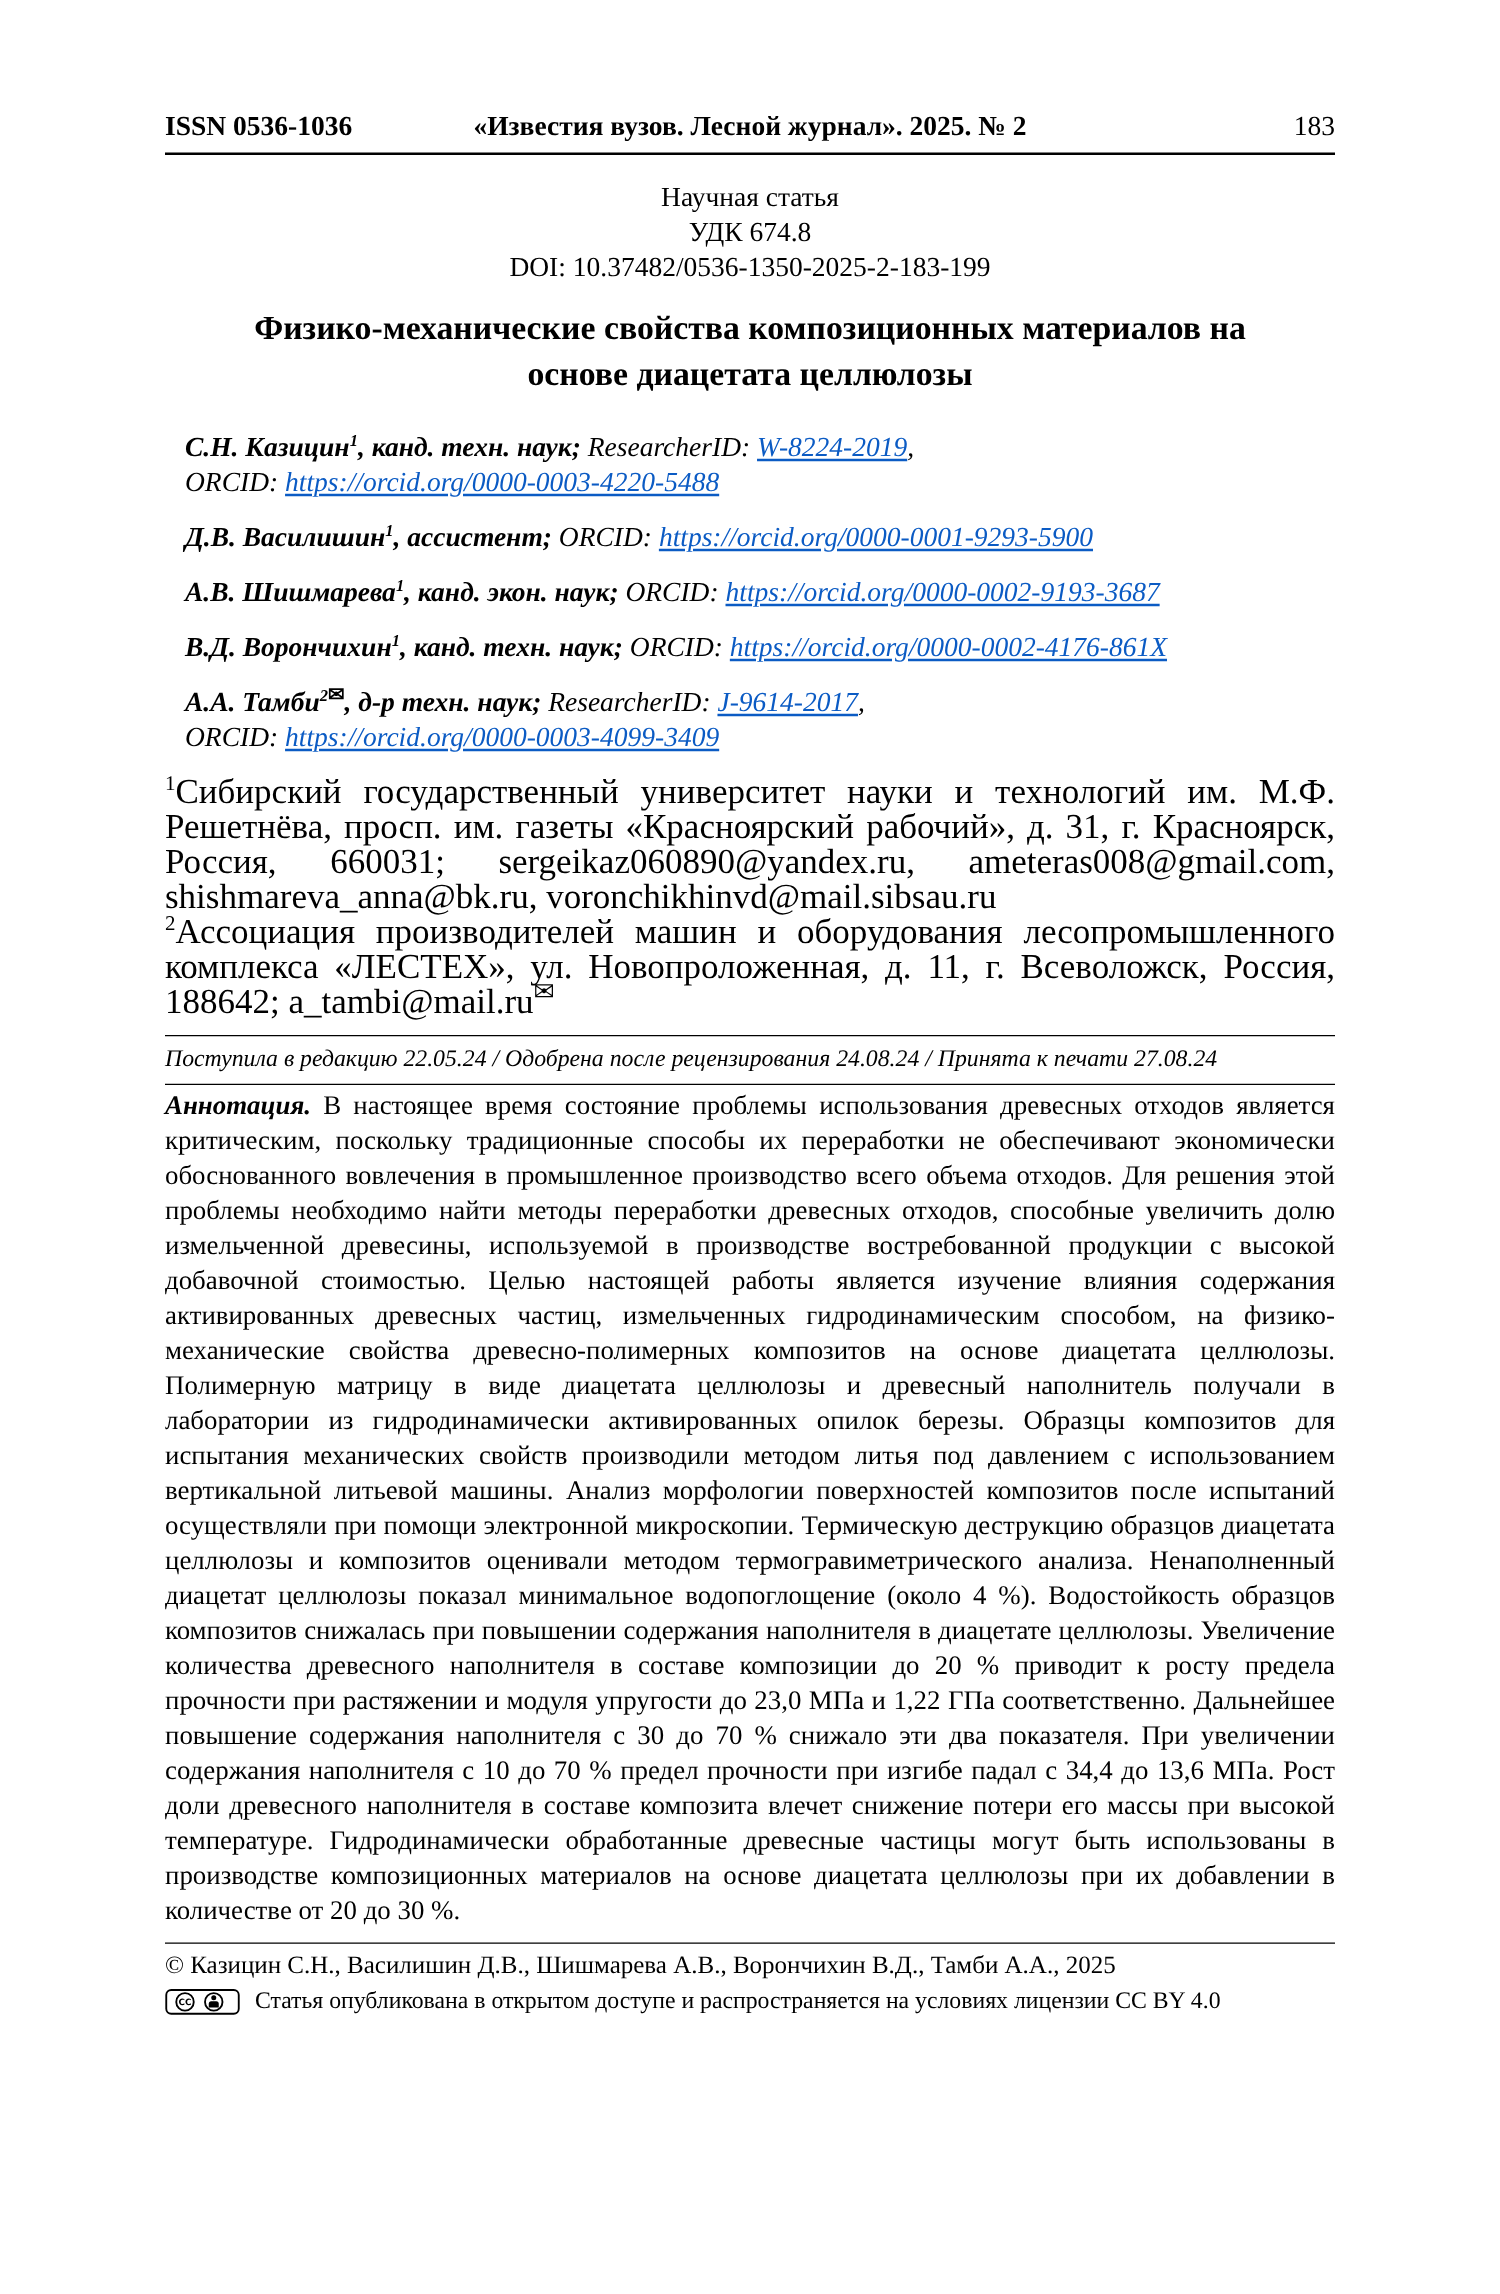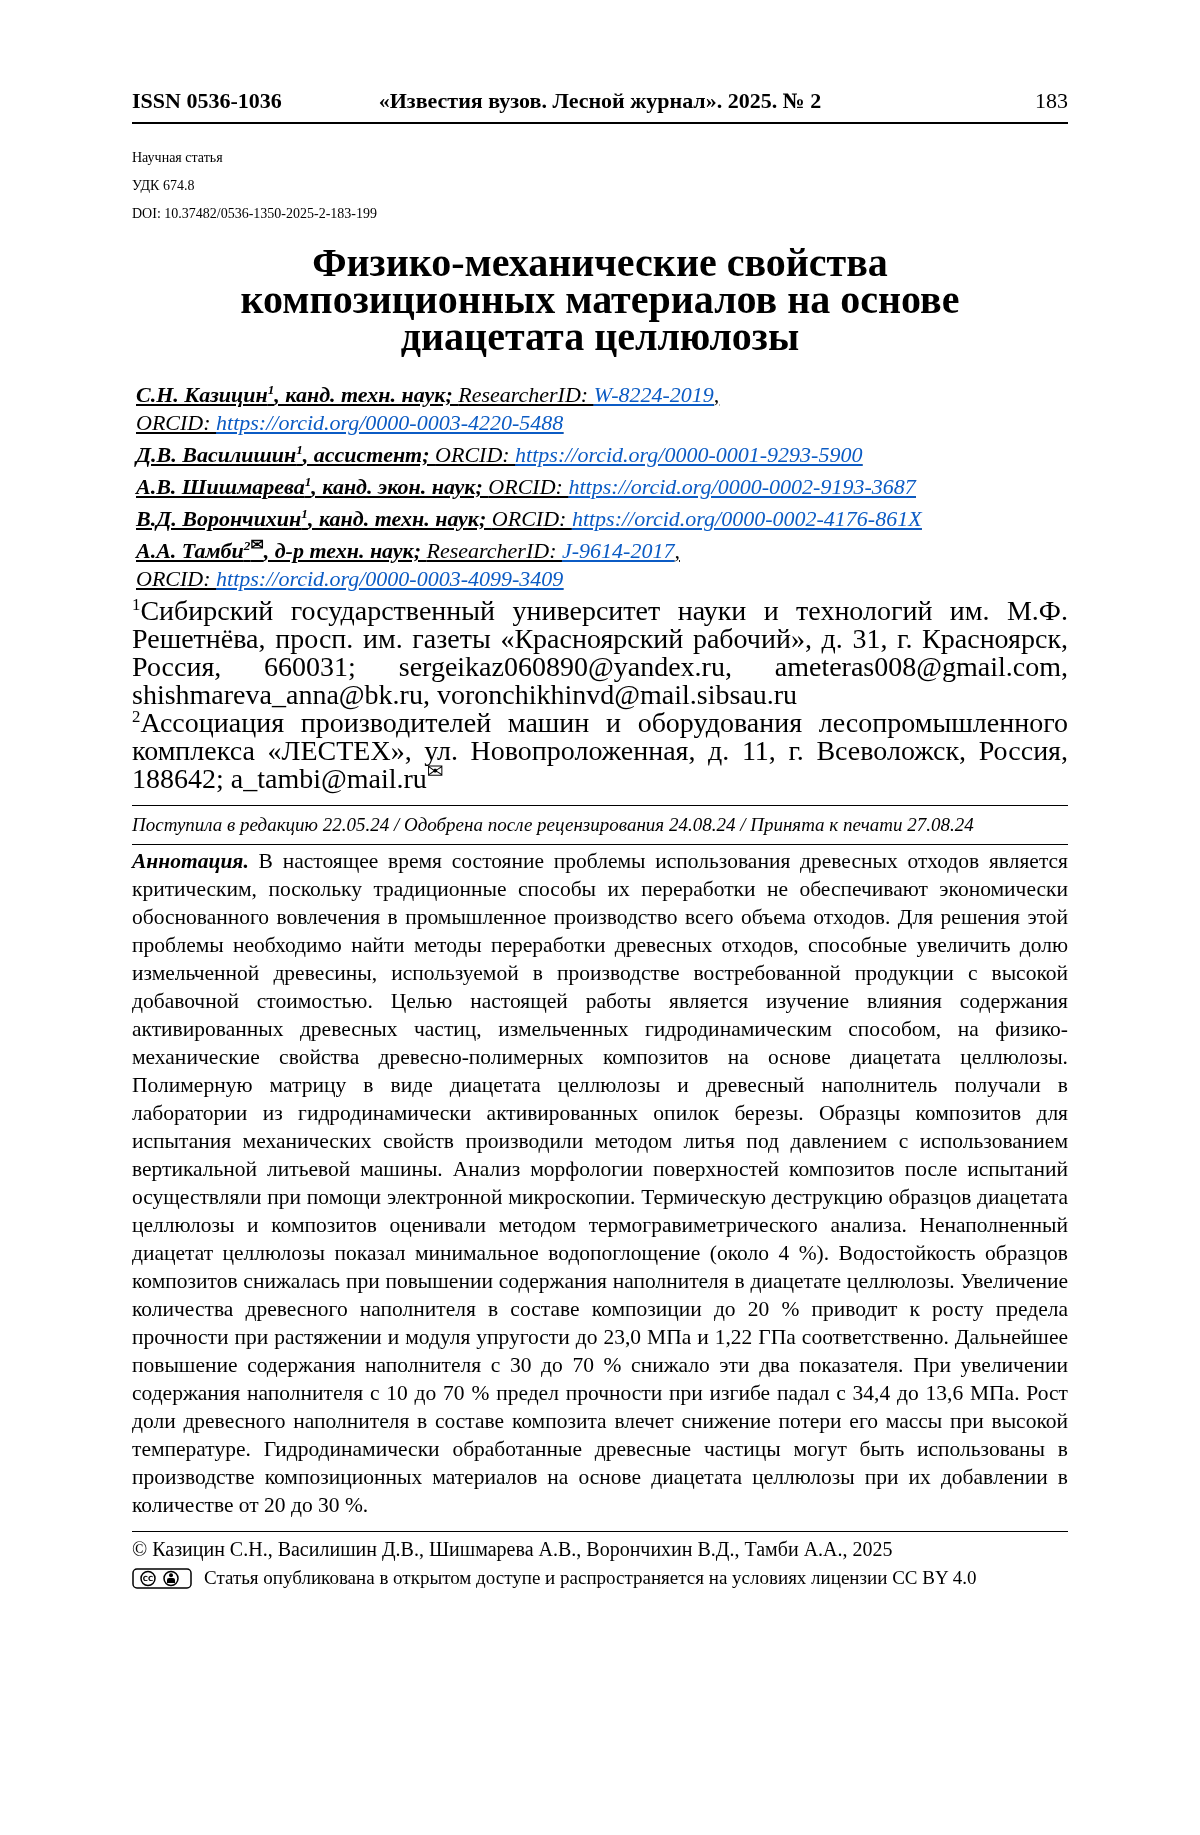--- a/index.html
+++ b/index.html
@@ -14,31 +14,31 @@
   }
   
   .running-head {
     display: grid; grid-template-columns: 1fr auto 1fr;
     align-items: baseline;
     font-size: 22px; font-weight: bold;
     border-bottom: 2px solid #000; padding-bottom: 8px;
   }
   .running-head .pageno { text-align: right; font-weight: normal; }
   
-  .meta { margin-top: 20px; font-size: 14px; line-height: 28px; }
+  .meta { margin-top: 20px; font-size: 22px; line-height: 28px; text-align: center; }
   .meta div { margin: 0; }
   
   .title {
-    font-size: 40px; line-height: 37px; font-weight: bold;
+    font-size: 27px; line-height: 37px; font-weight: bold;
     text-align: center; max-width: 880px;
     margin: 16px auto 26px auto;
   }
   
   .authors { font-size: 22px; line-height: 28px; font-style: italic; }
-  .author { margin: 4px; text-decoration: underline; }
+  .author { margin: 16px; }
   a.link { color: var(--link, #0b5bc4); text-decoration: underline; cursor: pointer; }
   sup { font-size: 0.6em; vertical-align: super; line-height: 0; }
   sup.mailsup { font-size: 0.72em; font-style: normal; }
   .nowrap { white-space: nowrap; }
   
   .affiliations { font-size: 28px; line-height: 28px; text-align: justify; margin-top: 2px; }
   .affiliation { margin: 0; }
   
   .dates-wrap {
     margin-top: 12px;

